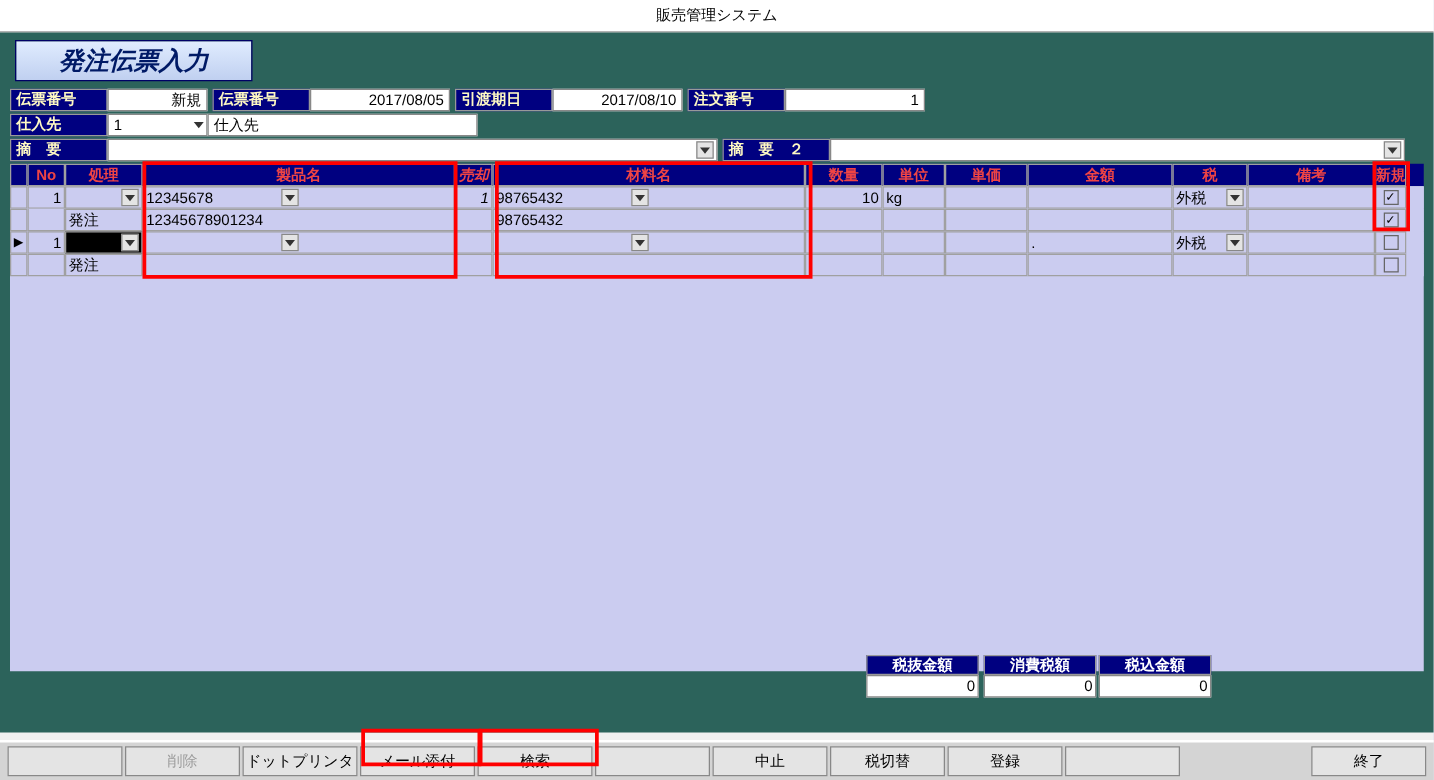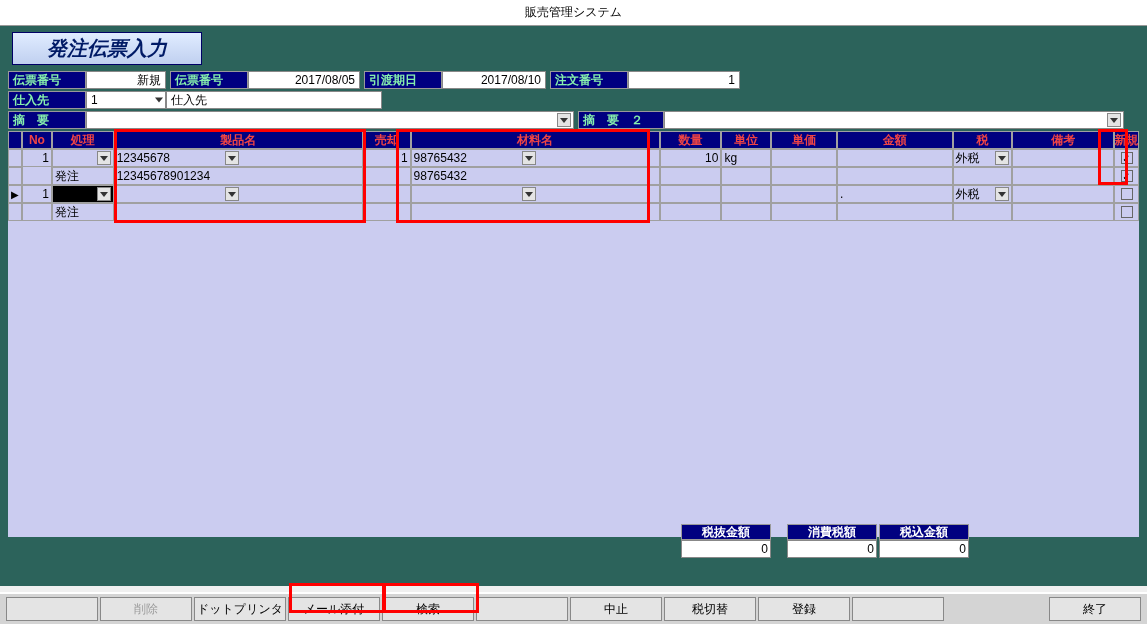--- a/index.html
+++ b/index.html
@@ -12,23 +12,23 @@
     color: #001a66;
     font-weight: bold;
     font-size: 20px;
     padding: 2px 34px;
     border: 1px solid #000066;
     font-style: italic;
     margin: 2px 0 6px 4px;
   }
   .header-row { display: flex; align-items: center; margin-bottom: 2px; }
   .lbl {
-    background: #000080; color: #86efac; font-weight: bold;
+    background: #000080; color: #fef9c3; font-weight: bold;
     border: 1px solid #999; padding: 1px 4px; height: 18px; line-height: 14px;
-    display: inline-flex; align-items: center;
+    display: inline-flex; align-items: center; font-family: Liberation Mono, monospace;
   }
   .val-box {
     background: #fff; border: 1px solid #888; height: 18px;
     display: inline-flex; align-items: center; padding: 0 4px;
   }
   .val-box.right { justify-content: flex-end; }
   .drop { position: relative; }
   .drop::after {
     content: ""; position: absolute; right: 2px; top: 50%; transform: translateY(-50%);
     width: 0; height: 0; border-left: 4px solid transparent; border-right: 4px solid transparent;
@@ -40,21 +40,21 @@
     border: 1px solid #a0a0a0; height: 18px; display: flex; align-items: center; padding: 0 2px;
   }
   .grid-header > div { justify-content: center; white-space: nowrap; overflow: hidden; }
   .grid-body { background: #cbccf0; height: 388px; }
   .grid-row-top, .grid-row-bot { display: flex; background: #cbccf0; }
   .grid-row-top > div, .grid-row-bot > div { background: #cbccf0; }
   .c-marker  { width: 14px; }
   .c-no      { width: 30px; justify-content: flex-end; }
   .c-proc    { width: 62px; }
   .c-prod    { width: 250px; position: relative;}
-  .c-sell    { width: 48px; justify-content: flex-end;}
+  .c-sell    { width: 30px; justify-content: flex-end; font-style: italic;}
   .c-mat     { width: 250px; position: relative; text-align: right;}
   .c-qty     { width: 62px; justify-content: flex-end; }
   .c-unit    { width: 50px; }
   .c-price   { width: 66px; }
   .c-amount  { width: 116px; }
   .c-tax     { width: 60px; }
   .c-note    { width: 102px; }
   .c-new     { width: 25px; justify-content: center; }
   .mini-drop {
     position: absolute; right: 2px; top: 1px; width: 14px; height: 14px;
@@ -244,21 +244,21 @@
     <div class="red-box" style="top:-2px;left:106px;width:252px;height:94px"></div>
     <div class="red-box" style="top:-2px;left:388px;width:254px;height:94px"></div>
     <div class="red-box" style="top:-2px;left:1090px;width:30px;height:56px"></div>
   </div>
 
   <div class="totals">
     <div class="total-block">
       <div class="total-lbl">税抜金額</div>
       <div class="total-val">0</div>
     </div>
-    <div class="total-block" style="margin-left:16px">
+    <div class="total-block" style="margin-left:4px">
       <div class="total-lbl">消費税額</div>
       <div class="total-val">0</div>
     </div>
     <div class="total-block" style="margin-left:2px">
       <div class="total-lbl">税込金額</div>
       <div class="total-val">0</div>
     </div>
   </div>
 </div>
 

